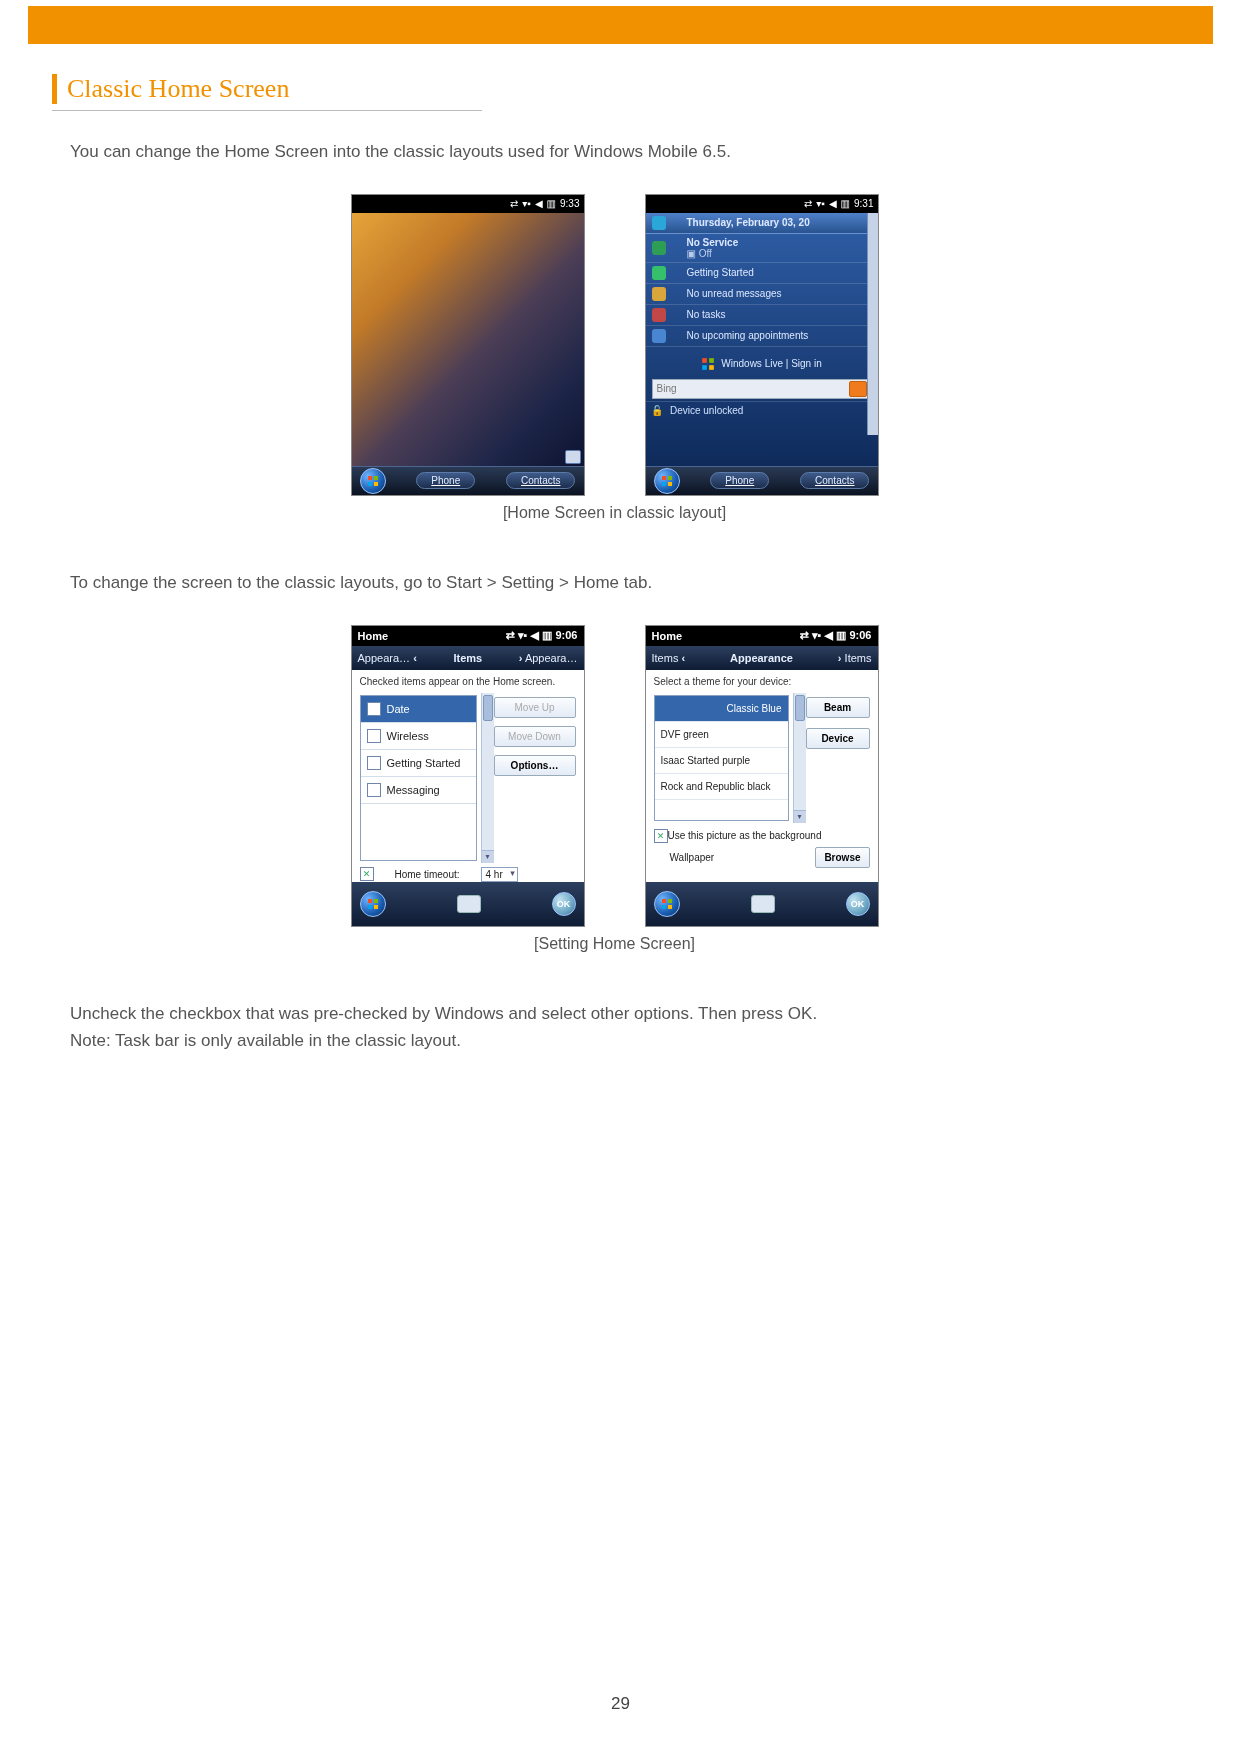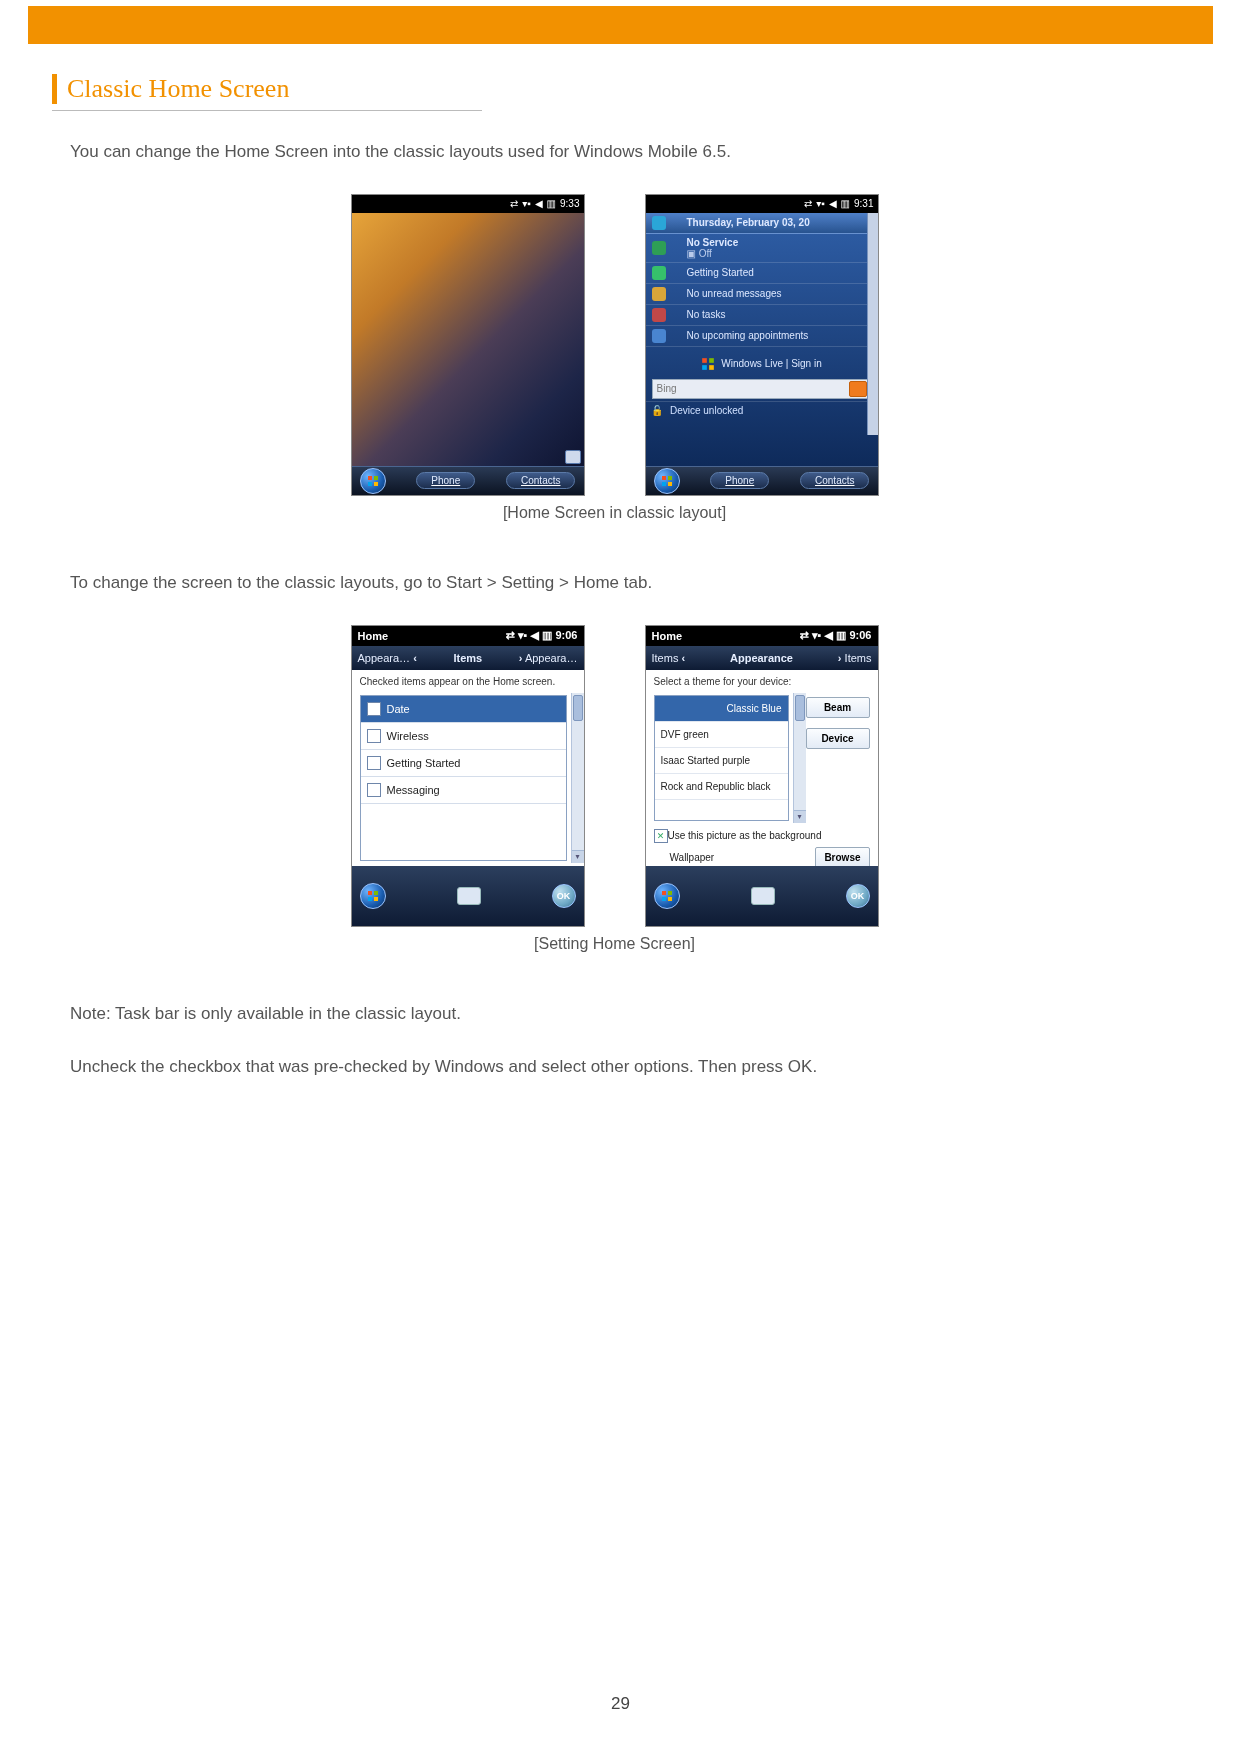--- a/index.html
+++ b/index.html
@@ -194,21 +194,21 @@
     display:flex;align-items:center;justify-content:space-between;padding:0 6px;font-size:11px;
   }
   .sp-tabs .center { font-weight:bold;}
   .sp-body {
     position:absolute;top:44px;left:0;right:0;bottom:28px;
     background:#fff;color:#222;
   }
   .sp-bottom {
     height:28px;background:linear-gradient(#2c3f5e,#0e1b34);
     position:absolute;bottom:0;left:0;right:0;
-    display:flex;align-items:center;justify-content:space-between;padding:16px 8px;
+    display:flex;align-items:center;justify-content:space-between;padding:8px 8px;
   }
   .ok-orb {
     width:22px;height:22px;border-radius:50%;
     background: radial-gradient(circle at 30% 30%, #bfe0ef, #6fa9c6 60%, #3b7190);
     border:1px solid #9bc4ff;color:#fff;font-size:9px;font-weight:bold;
     display:flex;align-items:center;justify-content:center;
   }
   .kb-ico {
     width:22px;height:16px;border:1px solid #9bb;background:#dce6f3;border-radius:3px;
   }
@@ -394,20 +394,25 @@
                 <div class="li">
                   <span class="chk"></span>
                   <span>Messaging</span>
                 </div>
               </div>
               <div class="vtrack">
                 <div class="thumb"></div>
                 <div class="down">▾</div>
               </div>
             </div>
+            <div class="side-btns">
+              <div class="win-btn disabled">Move Up</div>
+              <div class="win-btn disabled">Move Down</div>
+              <div class="win-btn" style="color:#000;font-weight:bold">Options…</div>
+            </div>
           </div>
           <div class="timeout-row">
             <span class="chk checked"></span>
             <span>Home timeout:</span>
             <span class="combo">4 hr</span>
           </div>
         </div>
         <div class="sp-bottom">
           <div class="start-orb">
             <svg width="12" height="12" viewBox="0 0 12 12">
@@ -477,18 +482,18 @@
               </svg>
           </div>
           <div class="kb-ico"></div>
           <div class="ok-orb">OK</div>
         </div>
       </div>
     </div>
 
     <div class="caption">[Setting Home Screen]</div>
 
+    <p class="body-text" style="margin-bottom:4px">Uncheck the checkbox that was pre-checked by Windows and select other options. Then press OK.</p>
     <p class="body-text">Note: Task bar is only available in the classic layout.</p>
-    <p class="body-text" style="margin-bottom:4px">Uncheck the checkbox that was pre-checked by Windows and select other options. Then press OK.</p>
   </div>
 
   <div class="page-number">29</div>
 </div>
 
 </body></html>

